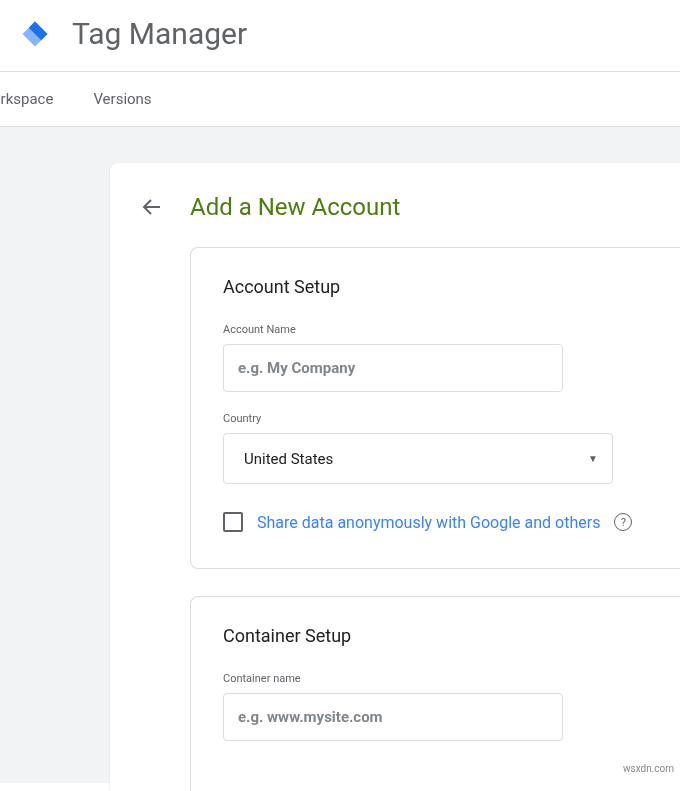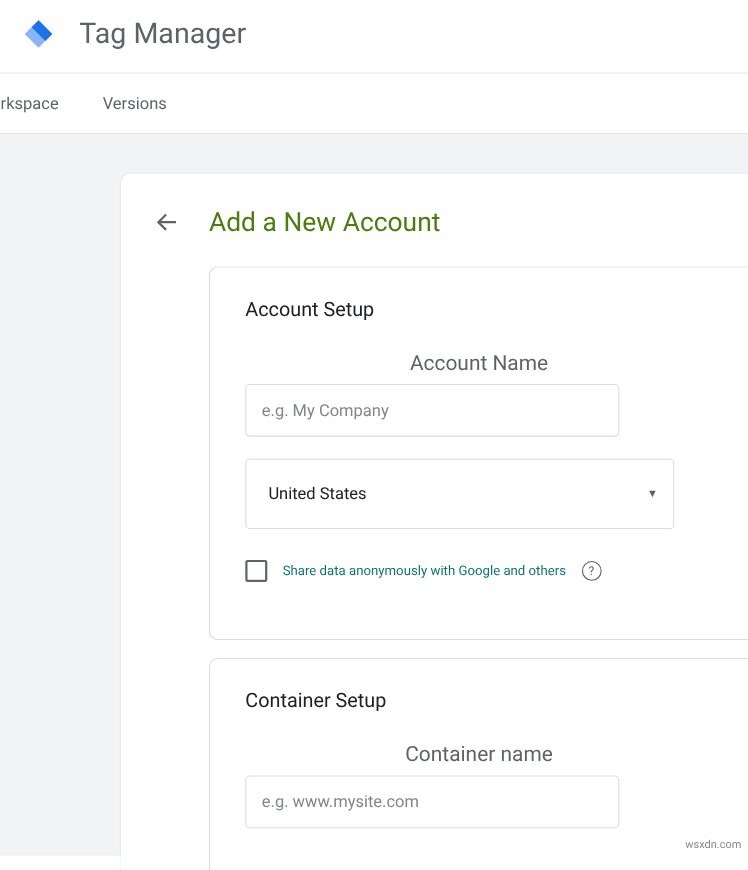--- a/index.html
+++ b/index.html
@@ -20,21 +20,21 @@
       align-items: center;
       padding: 16px 20px 20px 20px;
       border-bottom: 1px solid #e0e0e0;
     }
     .logo {
       width: 30px;
       height: 30px;
       margin-right: 22px;
     }
     .app-title {
-      font-size: 26px;
+      font-size: 30px;
       color: #5f6368;
       font-weight: 400;
     }
     .tabs {
       display: flex;
       gap: 40px;
       padding: 0 0 0 0;
       border-bottom: 1px solid #e0e0e0;
       background: #fff;
     }
@@ -79,52 +79,52 @@
     .panel-title {
       font-size: 24px;
       font-weight: 400;
       color: #4d7c0f;
     }
     .card {
       border: 1px solid #dadce0;
       border-right: none;
       border-radius: 8px 0 0 8px;
       margin-left: 80px;
-      padding: 28px 32px 52px 32px;
-      margin-bottom: 16px;
+      padding: 28px 32px 36px 32px;
+      margin-bottom: 27px;
     }
     .card-title {
       font-size: 18px;
       font-weight: 400;
       color: #202124;
       margin-bottom: 26px;
     }
     .field-label {
-      font-size: 19px;
+      font-size: 11px;
       color: #5f6368;
       margin-bottom: 8px;
-      text-align: center;
     }
     .text-input {
       width: 340px;
       height: 48px;
       border: 1px solid #dadce0;
       border-radius: 4px;
       padding: 0 14px;
       font-size: 15px;
       color: #7f1d1d;
       outline: none;
       margin-bottom: 20px;
+      font-weight: bold;
     }
     .text-input::placeholder {
       color: #80868b;
     }
     .select-wrap {
       width: 390px;
-      height: 64px;
+      height: 51px;
       border: 1px solid #dadce0;
       border-radius: 4px;
       padding: 0 14px 0 20px;
       display: flex;
       align-items: center;
       justify-content: space-between;
       cursor: pointer;
       margin-bottom: 28px;
     }
     .select-value {
@@ -141,22 +141,22 @@
       gap: 14px;
     }
     .checkbox-box {
       width: 20px;
       height: 20px;
       border: 2px solid #5f6368;
       border-radius: 2px;
       cursor: pointer;
     }
     .checkbox-label {
-      font-size: 12px;
-      color: #0f766e;
+      font-size: 16px;
+      color: #3b82f6;
     }
     .help-icon {
       width: 18px;
       height: 18px;
       border: 1.5px solid #5f6368;
       border-radius: 50%;
       display: flex;
       align-items: center;
       justify-content: center;
       font-size: 11px;
@@ -197,20 +197,21 @@
       </svg>
       <div class="panel-title">Add a New Account</div>
     </div>
 
     <div class="card">
       <div class="card-title">Account Setup</div>
 
       <div class="field-label">Account Name</div>
       <input type="text" class="text-input" placeholder="e.g. My Company" style="">
 
+      <div class="field-label">Country</div>
       <div class="select-wrap">
         <span class="select-value">United States</span>
         <span class="dropdown-arrow">▼</span>
       </div>
 
       <div class="checkbox-row">
         <div class="checkbox-box"></div>
         <span class="checkbox-label">Share data anonymously with Google and others</span>
         <span class="help-icon">?</span>
       </div>

